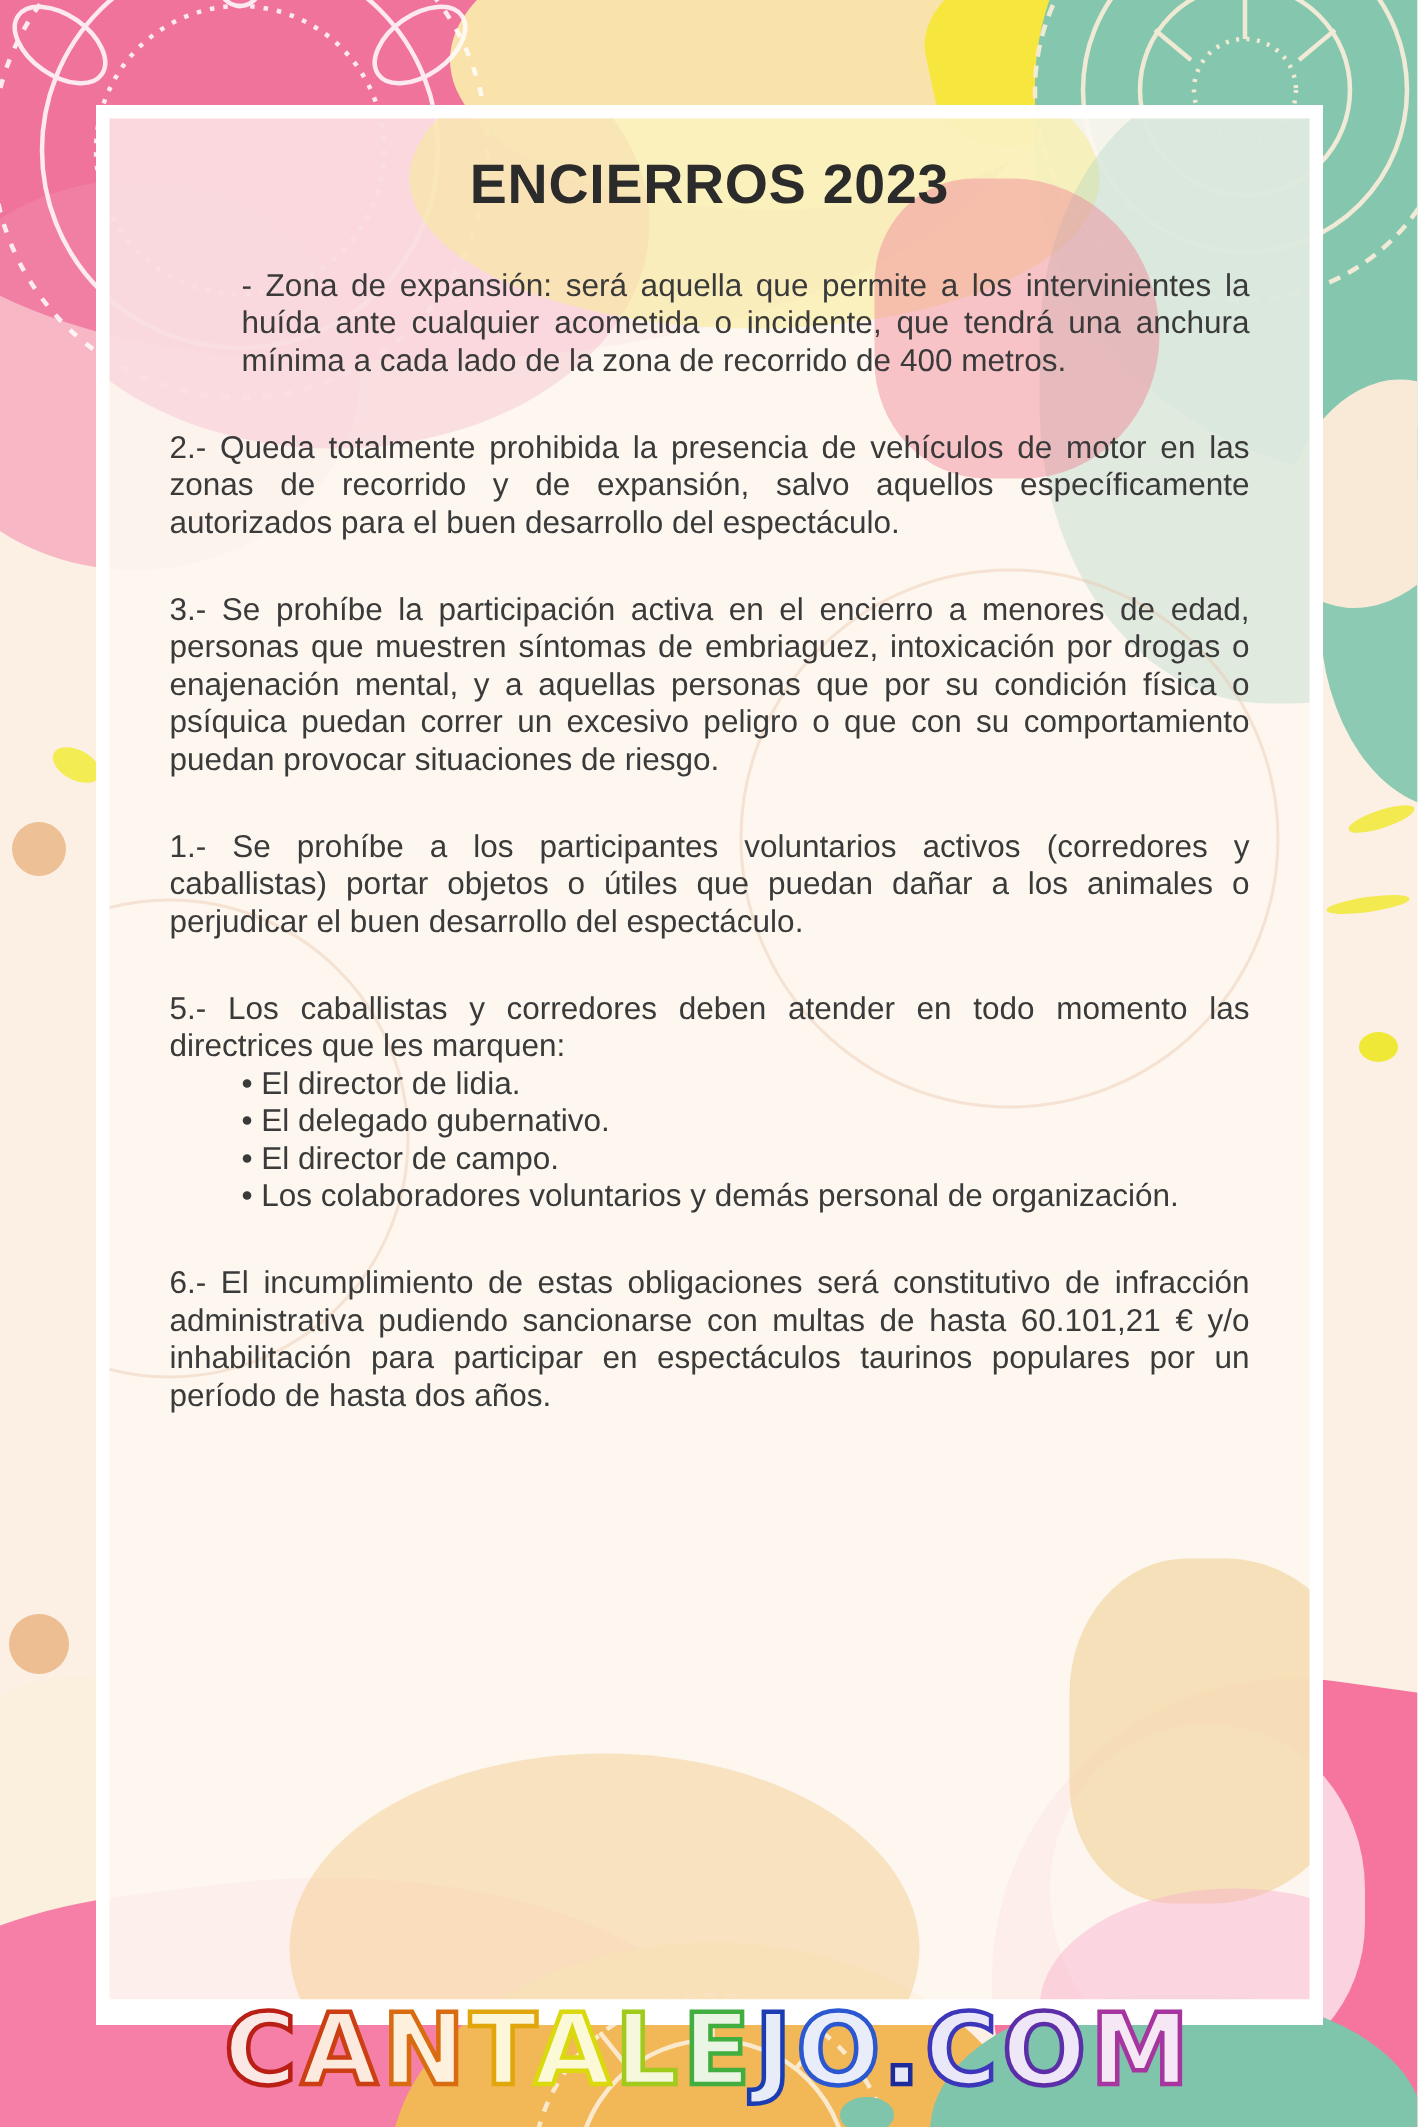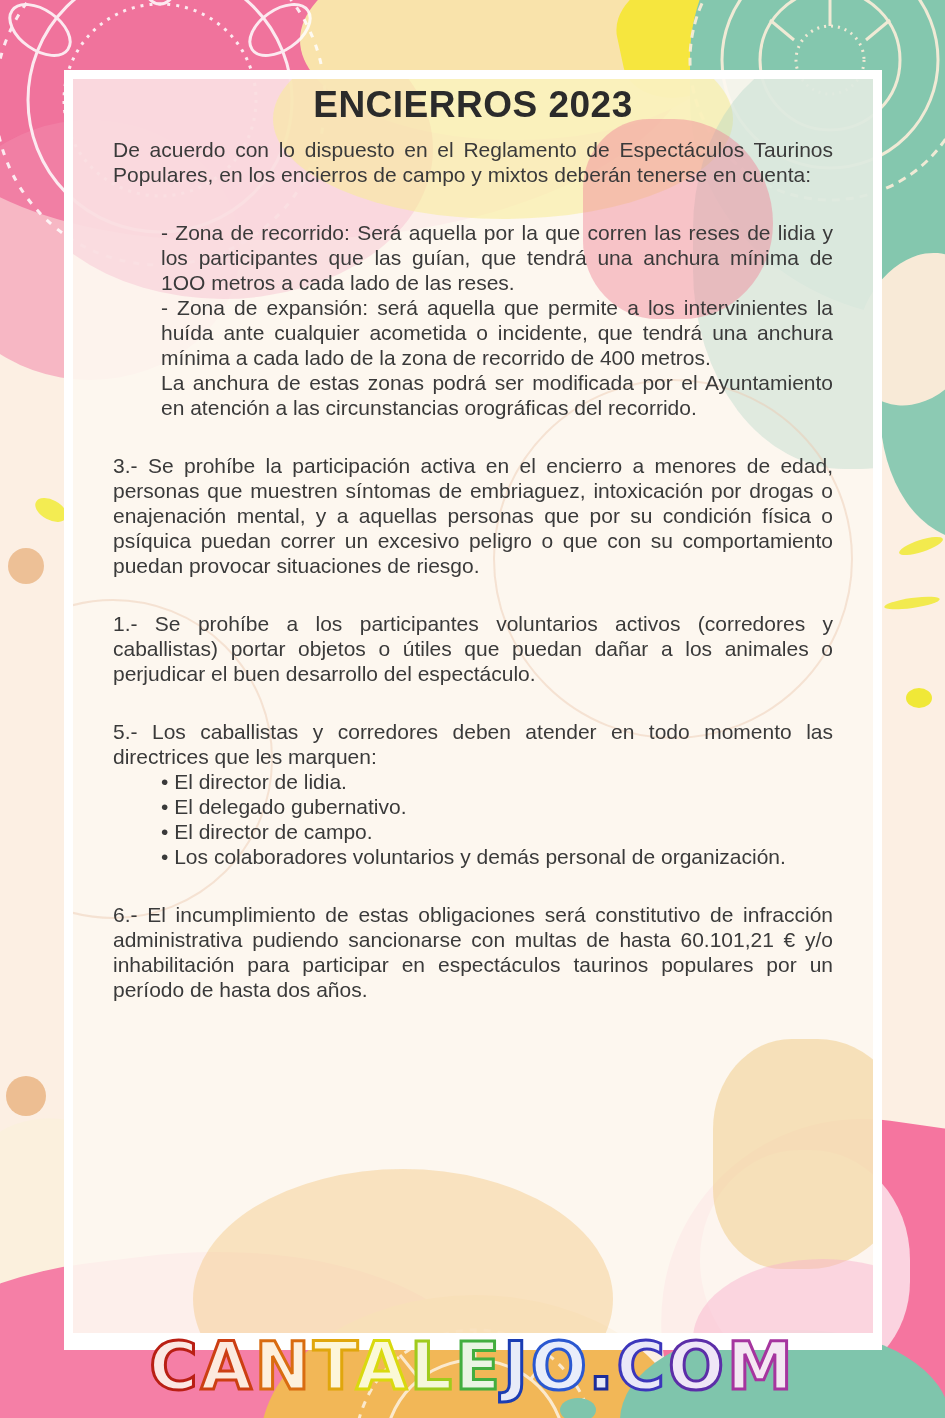--- a/index.html
+++ b/index.html
@@ -44,21 +44,21 @@
   .tint-pink-tl { left:-60px; top:-80px; width:420px; height:300px; background:rgba(244,160,190,0.28); }
   .tint-yellow-t { left:200px; top:-60px; width:460px; height:200px; background:rgba(248,236,150,0.55); }
   .tint-hand-pink { left:510px; top:40px; width:190px; height:200px; background:rgba(240,130,150,0.45); border-radius:40% 60% 55% 45%; }
   .tint-teal-r { left:620px; top:-30px; width:320px; height:420px; background:rgba(170,210,195,0.35); border-radius:45% 55% 50% 50%; }
   .tint-hand-tan { left:640px; top:960px; width:200px; height:230px; background:rgba(240,205,140,0.55); border-radius:45% 55% 60% 40%; }
   .tint-orange-b { left:120px; top:1090px; width:420px; height:260px; background:rgba(243,196,120,0.40); }
   .tint-pink-br { left:620px; top:1180px; width:260px; height:160px; background:rgba(248,175,205,0.45); }
   .tint-ring { border:2px solid rgba(235,200,175,0.45); background:none !important; }
 
   
-  .content { position:relative; padding:4px 40px 0 40px; color:#3a3a3a;
+  .content { position:relative; padding:22px 40px 0 40px; color:#3a3a3a;
              font-size:21px; line-height:25px; }
   h1.title { text-align:center; font-size:37px; line-height:44px; font-weight:bold;
              color:#2b2b2b; letter-spacing:0.5px; margin-bottom:10px; }
   .para { text-align:justify; }
   .section { margin-top:33px; }
   .indent { margin-left:48px; text-align:justify; }
   .bullet { margin-left:48px; }
   .bullet-wrap { margin-left:0; text-indent:48px; text-align:justify; }
 
   
@@ -143,28 +143,26 @@
       <div class="tint tint-hand-tan"></div>
       <div class="tint tint-orange-b"></div>
       <div class="tint tint-pink-br"></div>
       <div class="tint tint-ring" style="left:420px; top:300px; width:360px; height:360px;"></div>
       <div class="tint tint-ring" style="left:-120px; top:520px; width:320px; height:320px;"></div>
     </div>
 
     <div class="content">
       <h1 class="title">ENCIERROS 2023</h1>
 
-      <p class="para">De acuerdo con lo dispuesto en el Reglamento de Espectáculos Taurinos Populares, en los encierros de campo y mixtos deberán tenerse en cuenta:</p>
 
       <div class="section">
-        <div class="indent">- Zona de recorrido: Será aquella por la que corren las reses de lidia y los participantes que las guían, que tendrá una anchura mínima de 1OO metros a cada lado de las reses.</div>
         <div class="indent">- Zona de expansión: será aquella que permite a los intervinientes la huída ante cualquier acometida o incidente, que tendrá una anchura mínima a cada lado de la zona de recorrido de 400 metros.</div>
-        <div class="indent">La anchura de estas zonas podrá ser modificada por el Ayuntamiento en atención a las circunstancias orográficas del recorrido.</div>
       </div>
 
+      <p class="para section">2.- Queda totalmente prohibida la presencia de vehículos de motor en las zonas de recorrido y de expansión, salvo aquellos específicamente autorizados para el buen desarrollo del espectáculo.</p>
 
       <p class="para section">3.- Se prohíbe la participación activa en el encierro a menores de edad, personas que muestren síntomas de embriaguez, intoxicación por drogas o enajenación mental, y a aquellas personas que por su condición física o psíquica puedan correr un excesivo peligro o que con su comportamiento puedan provocar situaciones de riesgo.</p>
 
       <p class="para section">1.- Se prohíbe a los participantes voluntarios activos (corredores y caballistas) portar objetos o útiles que puedan dañar a los animales o perjudicar el buen desarrollo del espectáculo.</p>
 
       <div class="section">
         <div class="para">5.- Los caballistas y corredores deben atender en todo momento las directrices que les marquen:</div>
         <div class="bullet">• El director de lidia.</div>
         <div class="bullet">• El delegado gubernativo.</div>
         <div class="bullet">• El director de campo.</div>

